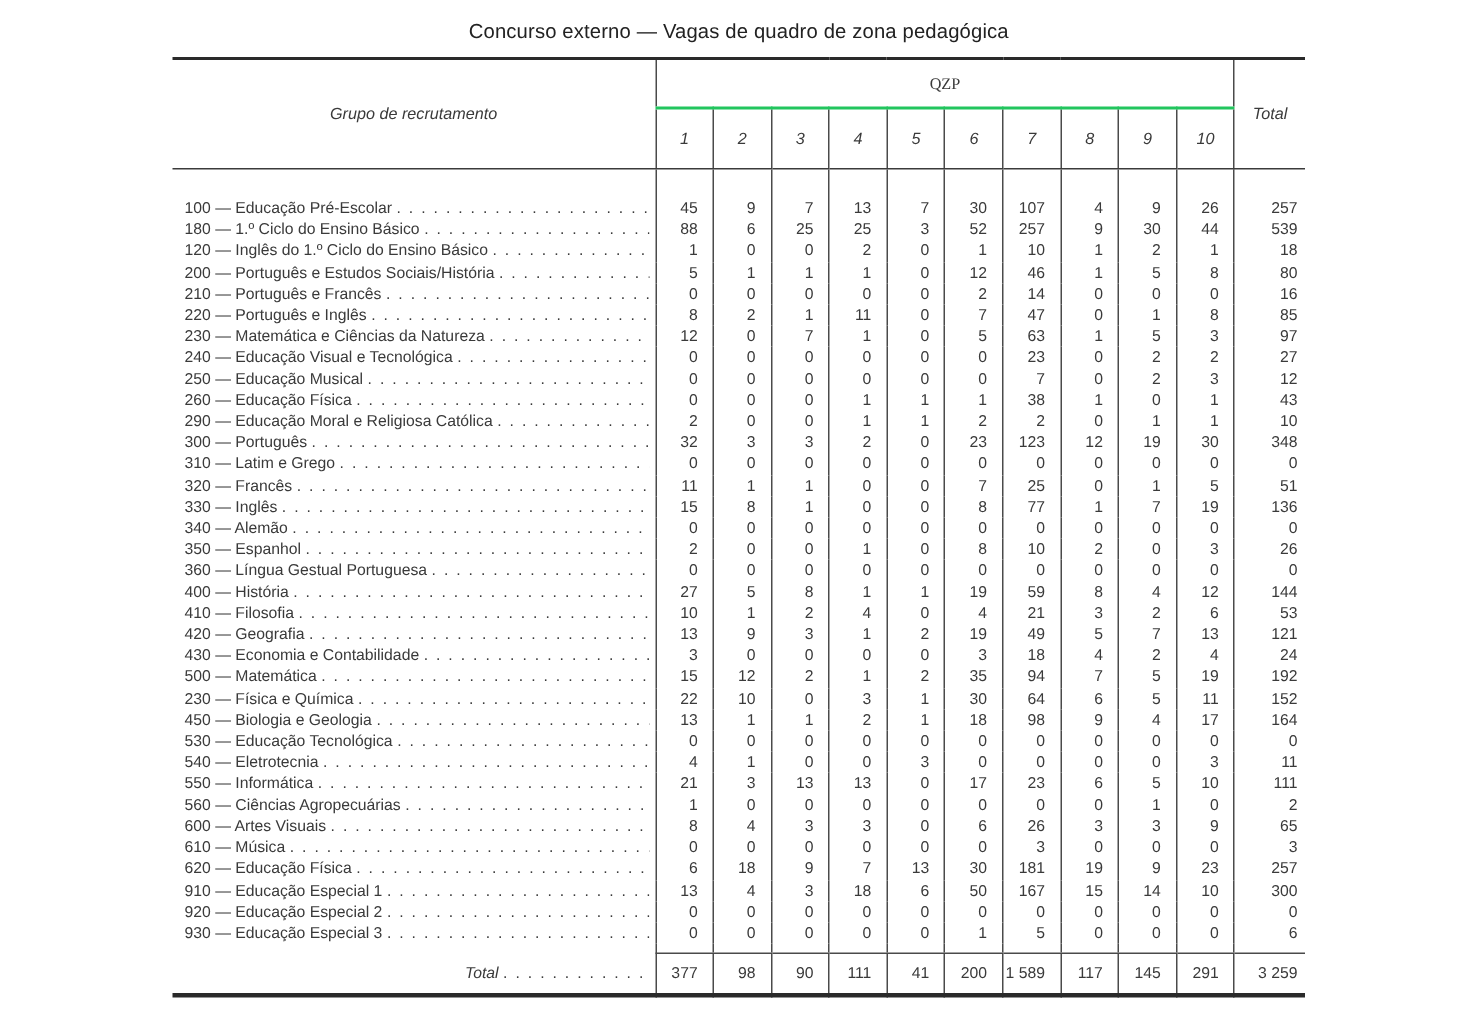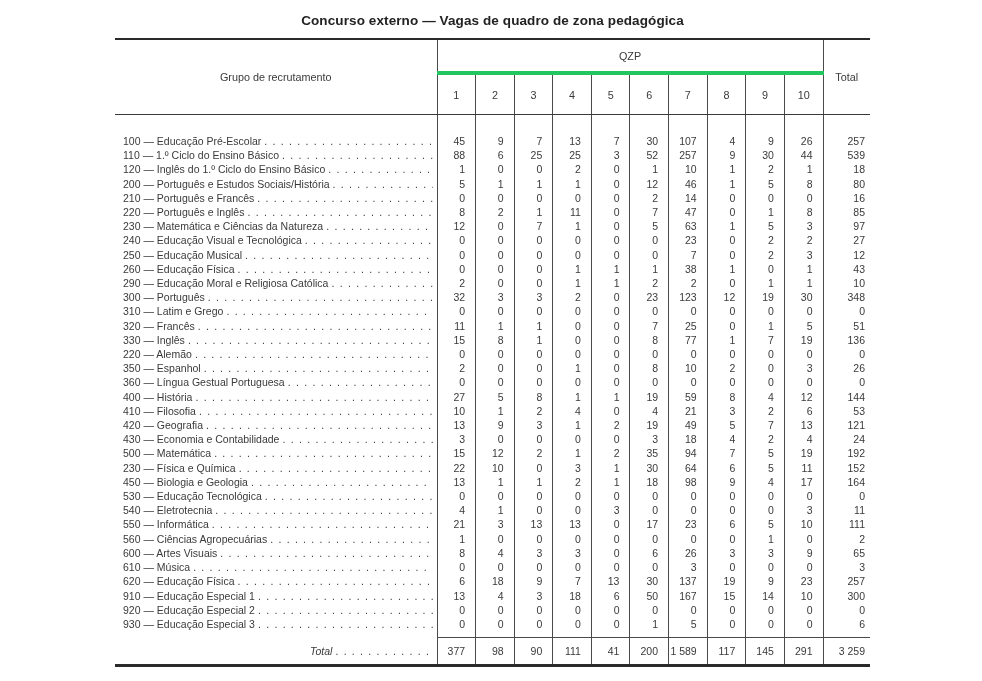--- a/index.html
+++ b/index.html
@@ -4,41 +4,41 @@
 <style>
   html,body { margin:0; padding:0; background:#ffffff; }
   body {
     width:982px; height:681px; overflow:hidden;
     font-family:"Liberation Sans", sans-serif;
     color:#3a3a3a;
     -webkit-font-smoothing:antialiased;
   }
   .title {
     margin:13px 0 0 115px; width:755px;
-    text-align:center; font-weight:bold; font-size:13.5px; color:#222;
+    text-align:center; font-weight:normal; font-size:13.5px; color:#222;
     letter-spacing:0.1px;
   }
   table.qzp-table {
     margin:10px 0 0 115px; width:755px;
     table-layout:fixed; border-collapse:collapse;
     border-top:2px solid #2a2a2a;
     border-bottom:3px solid #2a2a2a;
     font-size:10.5px; color:#3a3a3a;
   }
   th, td { padding:0; font-weight:normal; }
   thead th { text-align:center; vertical-align:middle; font-size:10.8px; }
   th.group-h { }
   th.qzp-h {
     border-left:1px solid #4a4a4a; border-right:1px solid #4a4a4a;
-    border-bottom:4px solid #22c55e; height:31px;
+    border-bottom:2px solid #22c55e; height:31px;font-family:Liberation Serif, serif;
   }
   th.total-h { border-left:1px solid #4a4a4a; }
   tr.qzp-nums th { border-left:1px solid #4a4a4a; height:39px; }
   tr.qzp-nums th:first-child { border-left:1px solid #4a4a4a; }
-  .hb { border-bottom:1.5px solid #3b3b3b; }
+  .hb { border-bottom:1.5px solid #3b3b3b;font-style:italic; }
 
   td.num, td.totalcol { border-left:1px solid #4a4a4a; text-align:right; white-space:nowrap; }
   td.num { padding-right:10px; }
   td.totalcol { padding-right:5px; }
   tbody tr.data-row td { height:14.2px; line-height:14.2px; }
   tr.spacer-top td { height:19px; }
   tr.spacer-bottom td { height:6px; }
   tr.spacer-bottom td.num, tr.spacer-bottom td.totalcol { border-bottom:1px solid #4a4a4a; }
   tfoot td { height:26px; vertical-align:middle; }
 
@@ -124,21 +124,21 @@
         <td class="num">30</td>
         <td class="num">107</td>
         <td class="num">4</td>
         <td class="num">9</td>
         <td class="num">26</td>
         <td class="totalcol">257</td>
       </tr>
       <tr class="data-row">
     <td class="lbl">
       <div class="lblflex">
-        <span class="lbltext">110 — 1.º Ciclo do Ensino Básico</span>
+        <span class="lbltext">180 — 1.º Ciclo do Ensino Básico</span>
         <span class="dots"></span>
       </div>
     </td>
   <td class="num">88</td>
         <td class="num">6</td>
         <td class="num">25</td>
         <td class="num">25</td>
         <td class="num">3</td>
         <td class="num">52</td>
         <td class="num">257</td>
@@ -390,21 +390,21 @@
         <td class="num">8</td>
         <td class="num">77</td>
         <td class="num">1</td>
         <td class="num">7</td>
         <td class="num">19</td>
         <td class="totalcol">136</td>
       </tr>
       <tr class="data-row">
     <td class="lbl">
       <div class="lblflex">
-        <span class="lbltext">220 — Alemão</span>
+        <span class="lbltext">340 — Alemão</span>
         <span class="dots"></span>
       </div>
     </td>
   <td class="num">0</td>
         <td class="num">0</td>
         <td class="num">0</td>
         <td class="num">0</td>
         <td class="num">0</td>
         <td class="num">0</td>
         <td class="num">0</td>
@@ -704,21 +704,21 @@
         <span class="lbltext">620 — Educação Física</span>
         <span class="dots"></span>
       </div>
     </td>
   <td class="num">6</td>
         <td class="num">18</td>
         <td class="num">9</td>
         <td class="num">7</td>
         <td class="num">13</td>
         <td class="num">30</td>
-        <td class="num">137</td>
+        <td class="num">181</td>
         <td class="num">19</td>
         <td class="num">9</td>
         <td class="num">23</td>
         <td class="totalcol">257</td>
       </tr>
       <tr class="data-row">
     <td class="lbl">
       <div class="lblflex">
         <span class="lbltext">910 — Educação Especial 1</span>
         <span class="dots"></span>

